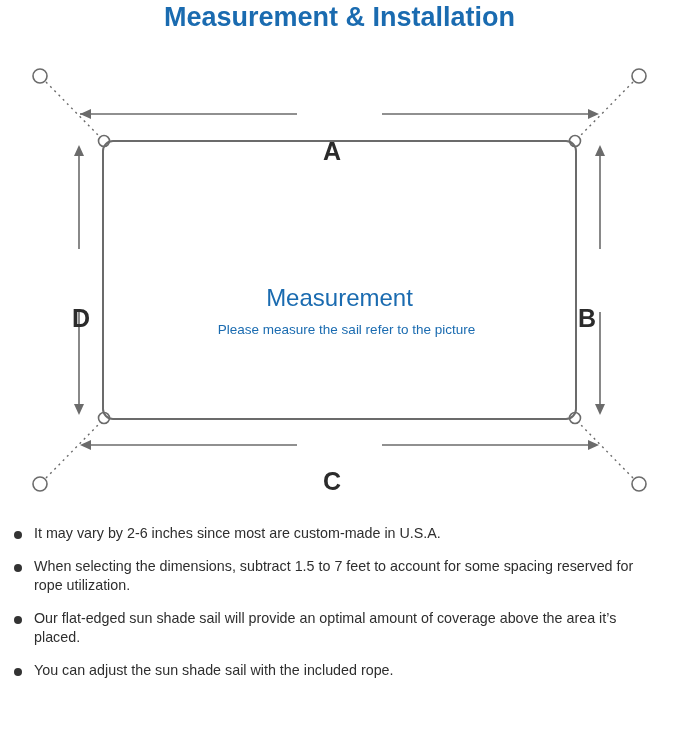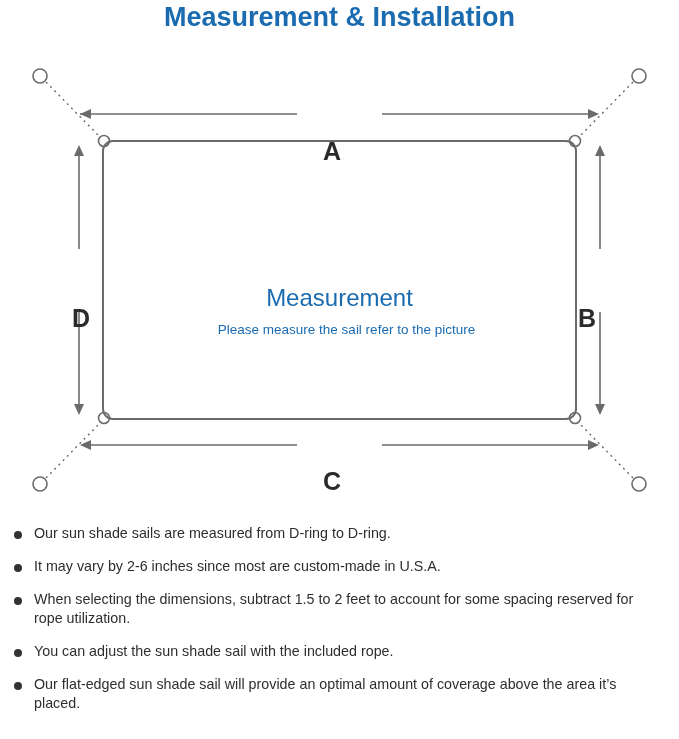--- a/index.html
+++ b/index.html
@@ -160,33 +160,29 @@
     <div class="label label-c">C</div>
     <div class="label label-d">D</div>
 
     <div class="center-heading">Measurement</div>
     <div class="center-sub">Please measure the sail refer to the picture</div>
   </div>
 
   <div class="notes">
     <div class="note">
       <span class="bullet"></span>
-      <span class="note-text">Our sun shade sails are measured from D-ring to D-ring.</span>
-    </div>
-    <div class="note">
-      <span class="bullet"></span>
       <span class="note-text">It may vary by 2-6 inches since most are custom-made in U.S.A.</span>
     </div>
     <div class="note">
       <span class="bullet"></span>
-      <span class="note-text">When selecting the dimensions, subtract 1.5 to 2 feet to account for some spacing reserved for rope utilization.</span>
+      <span class="note-text">When selecting the dimensions, subtract 1.5 to 7 feet to account for some spacing reserved for rope utilization.</span>
+    </div>
+    <div class="note">
+      <span class="bullet"></span>
+      <span class="note-text">Our flat-edged sun shade sail will provide an optimal amount of coverage above the area it’s placed.</span>
     </div>
     <div class="note">
       <span class="bullet"></span>
       <span class="note-text">You can adjust the sun shade sail with the included rope.</span>
-    </div>
-    <div class="note">
-      <span class="bullet"></span>
-      <span class="note-text">Our flat-edged sun shade sail will provide an optimal amount of coverage above the area it’s placed.</span>
     </div>
   </div>
 
 </div>
 
 </body></html>

